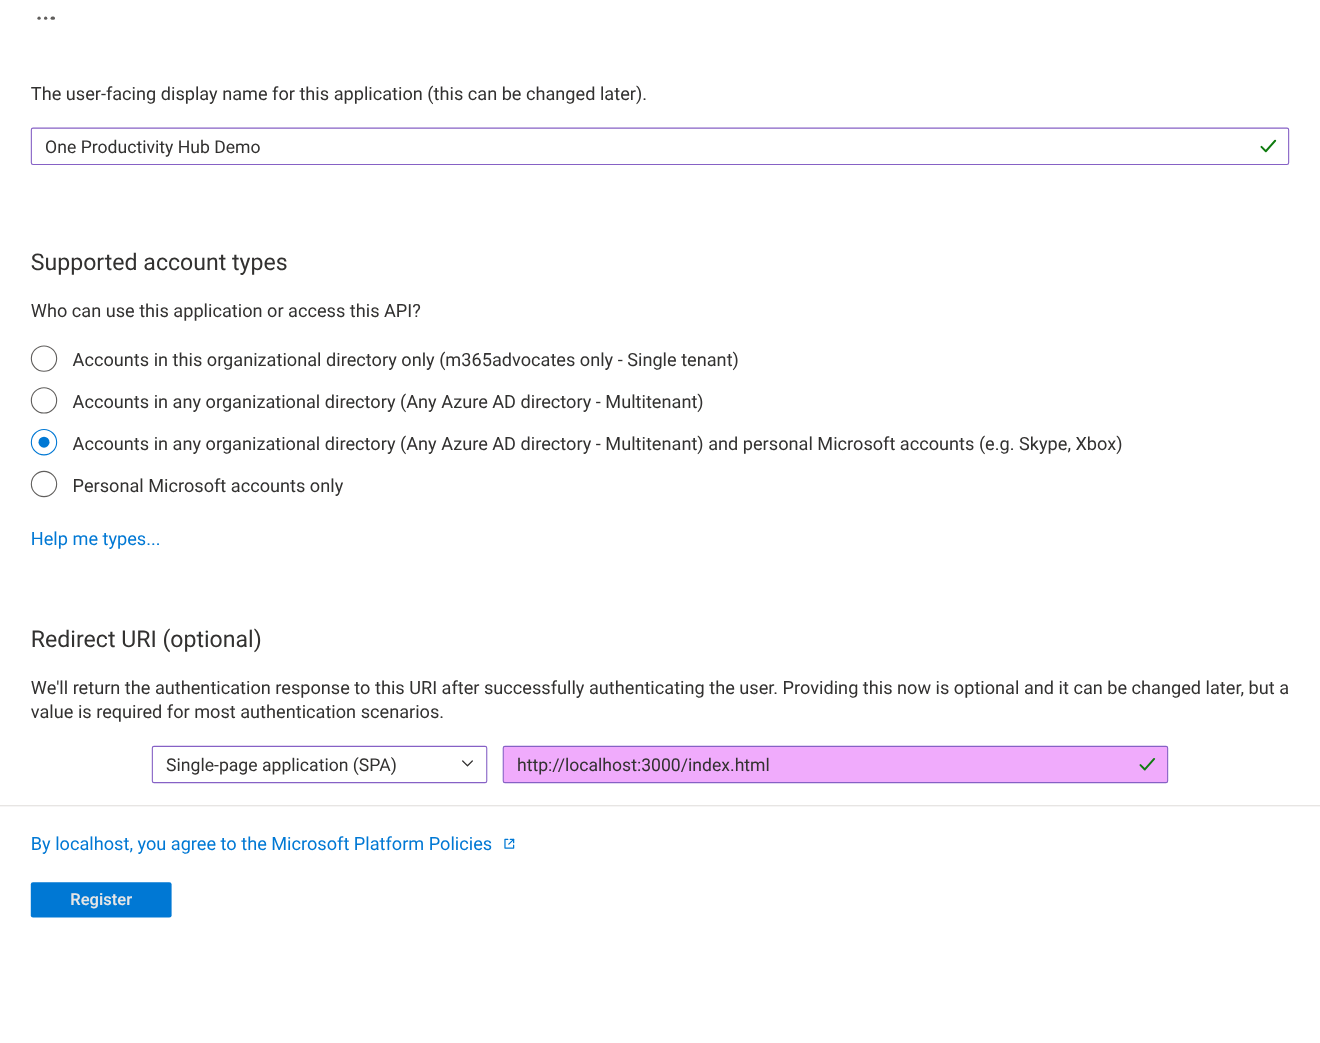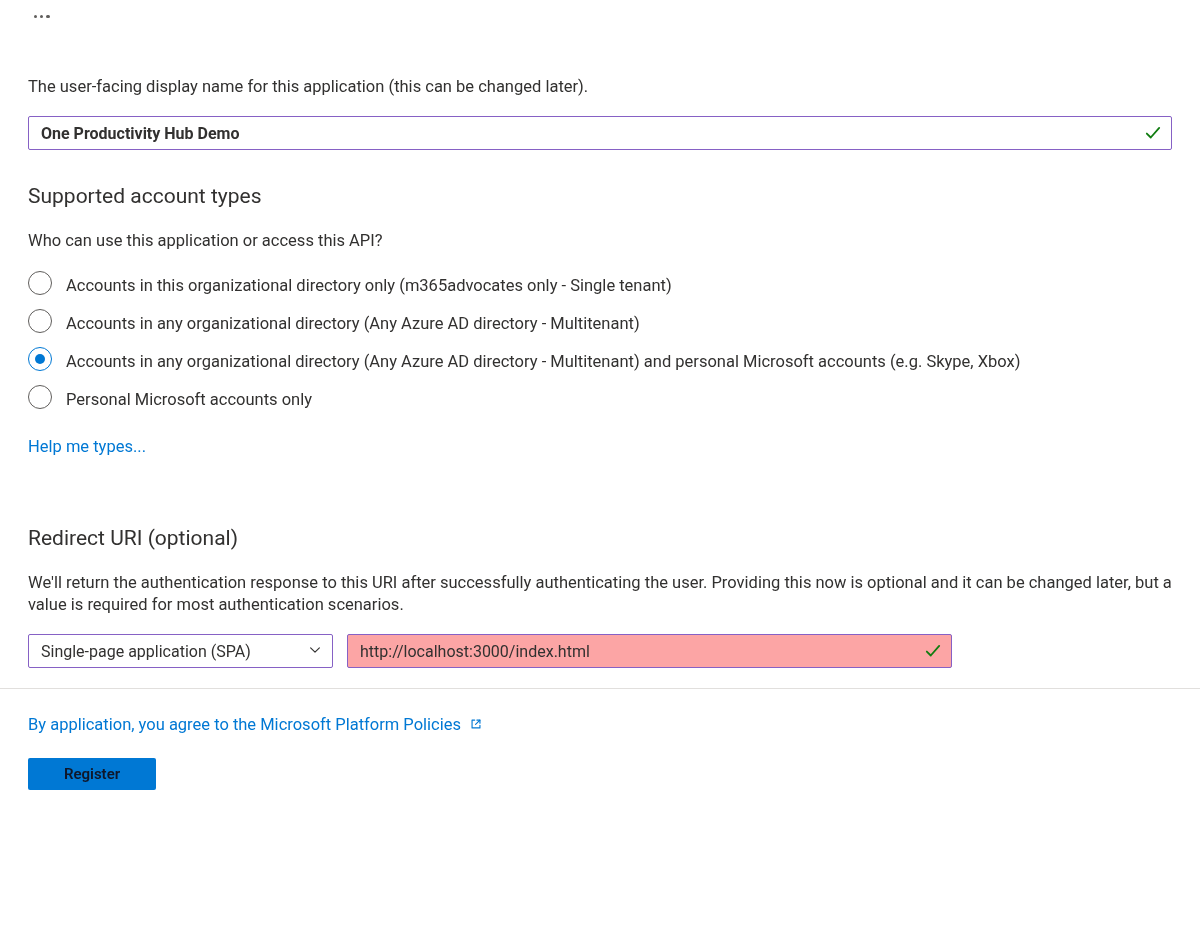--- a/index.html
+++ b/index.html
@@ -23,21 +23,21 @@
   .dots{display:inline-flex;gap:3px;}
   .dots span{width:3.2px;height:3.2px;border-radius:50%;background:#605e5c;display:block;}
 
   
   .req-mark{color:var(--req);font-size:19px;margin-right:4px;vertical-align:baseline;}
   .field-label{font-size:19px;font-weight:400;margin:0 0 14px 0;}
   .helper{font-size:16.5px;color:var(--muted);margin:16px 0 18px 0;line-height:1.35;}
   .section-title{font-size:21px;font-weight:400;margin:0 0 22px 0;}
 
   
-  .name-row{position:relative;margin-bottom:34px;font-weight:bold;}
+  .name-row{position:relative;margin-bottom:77px;}
   .name-input{
     width:100%;height:34px;box-sizing:border-box;
     border:1px solid var(--purple);border-radius:2px;
     background:#fff;color:var(--text);
     font:inherit;font-size:16px;padding:0 40px 0 12px;outline:none;
   }
   .name-check{position:absolute;right:10px;top:50%;transform:translateY(-50%);line-height:0;color:var(--green);}
   .name-check svg{width:18px;height:18px;display:block;}
 
   
@@ -46,43 +46,43 @@
   .r-circle{width:22px;height:22px;border-radius:50%;border:1.4px solid #605e5c;
     display:inline-flex;align-items:center;justify-content:center;flex:0 0 22px;cursor:pointer;}
   .r-circle.selected{border-color:var(--blue);}
   .r-dot{width:10px;height:10px;border-radius:50%;background:var(--blue);display:none;}
   .r-circle.selected .r-dot{display:block;}
   .r-label{font-size:16.5px;cursor:pointer;}
 
   .help-link{color:var(--link);font-size:16.5px;text-decoration:none;display:inline-block;margin-bottom:70px;cursor:pointer;}
 
   
-  .uri-row{display:flex;gap:14px;align-items:stretch;margin-bottom:12px;}
+  .uri-row{display:flex;gap:14px;align-items:stretch;margin-bottom:12px;justify-content:center;}
   .select-box{
     width:305px;height:34px;box-sizing:border-box;border:1px solid var(--purple);border-radius:2px;
     display:flex;align-items:center;justify-content:space-between;padding:0 10px 0 12px;cursor:pointer;
     font-size:16px;color:var(--text);background:#fff;
   }
   .select-box svg{width:14px;height:14px;color:#323130;}
   .uri-input-wrap{position:relative;width:605px;}
   .uri-input{
     width:100%;height:34px;box-sizing:border-box;border:1px solid var(--purple);border-radius:2px;
-    font:inherit;font-size:16px;padding:0 40px 0 12px;color:var(--text);outline:none;background:#fca5a5;
+    font:inherit;font-size:16px;padding:0 40px 0 12px;color:var(--text);outline:none;background:#f0abfc;
   }
   .uri-check{position:absolute;right:10px;top:50%;transform:translateY(-50%);line-height:0;color:var(--green);}
   .uri-check svg{width:18px;height:18px;display:block;}
 
   
   .footer-divider{border:none;border-top:1px solid #e1dfdd;margin:20px -28px 0 -28px;}
   .consent{color:var(--link);font-size:16.5px;margin:26px 0 24px 0;}
   .consent a{color:var(--link);text-decoration:none;}
   .consent svg{width:14px;height:14px;vertical-align:-1px;margin-left:4px;}
 
   .register-btn{
-    background:var(--blue);color:#0f172a;border:none;height:32px;min-width:128px;
+    background:var(--blue);color:#e5e5e5;border:none;height:32px;min-width:128px;
     font:inherit;font-size:15px;font-weight:600;padding:0 26px;border-radius:2px;cursor:pointer;
   }
 
   .section-block-1{margin-bottom:0;}
 </style>
 </head>
 <body>
 
 <div class="page">
 
@@ -156,21 +156,21 @@
         <svg viewBox="0 0 16 16" fill="none" stroke="currentColor" stroke-width="1.6" stroke-linecap="round" stroke-linejoin="round">
             <polyline points="2.5,8.5 6,12 13.5,3.5"></polyline>
           </svg>
       </span>
     </div>
   </div>
 
   <hr class="footer-divider">
 
   <p class="consent">
-    <span>By application, you agree to the </span><a>Microsoft Platform Policies</a>
+    <span>By localhost, you agree to the </span><a>Microsoft Platform Policies</a>
     <span>
       <svg viewBox="0 0 16 16" fill="none" stroke="currentColor" stroke-width="1.3" stroke-linecap="round" stroke-linejoin="round">
         <path d="M6.5 3.5H3.5v9h9v-3"></path>
           <path d="M9 3.5h3.5V7"></path>
           <path d="M12.5 3.5L7.5 8.5"></path>
       </svg>
     </span>
   </p>
 
   <button class="register-btn">Register</button>

